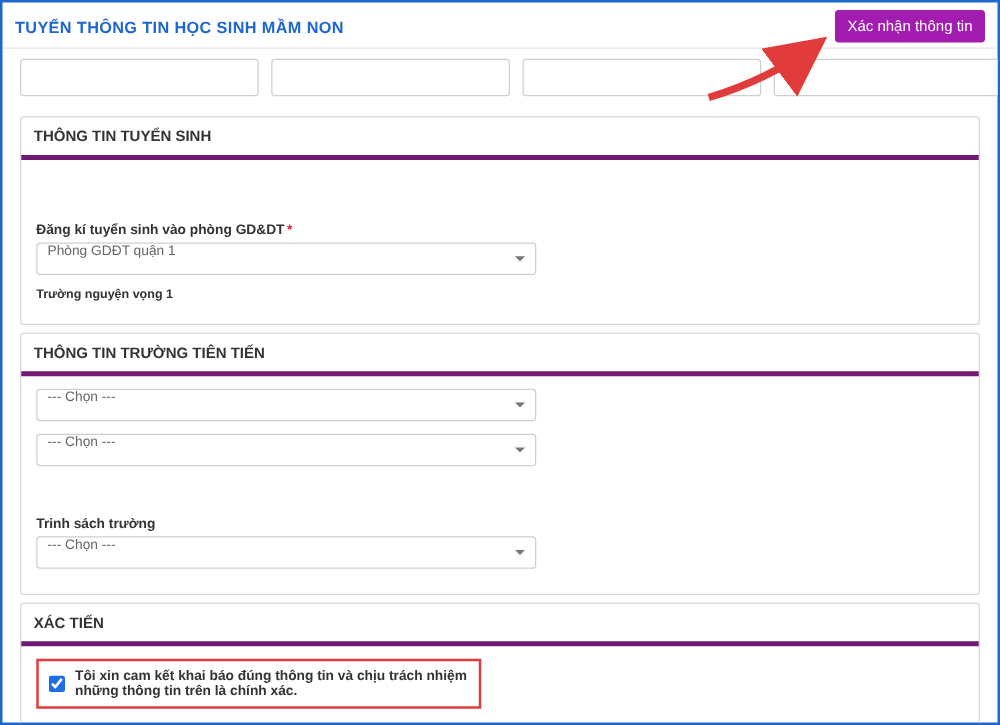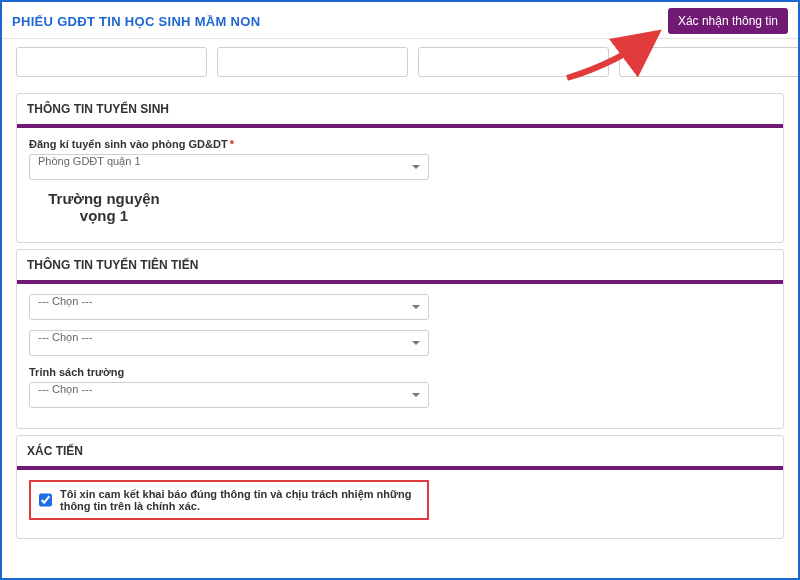--- a/index.html
+++ b/index.html
@@ -28,21 +28,21 @@
     border-bottom: 1px solid #e3e3e3;
   }
   .header-title {
     color: #1e66d0;
     font-weight: 700;
     font-size: 13px;
     letter-spacing: .3px;
   }
   .header-actions { display: flex; gap: 6px; }
   .btn {
-    background: #701a75;
+    background: #a21caf;
     color: #fff;
     border: none;
     padding: 6px 10px;
     font-size: 12px;
     border-radius: 3px;
     cursor: pointer;
   }
   .content { padding: 6px 10px 10px 10px; }
   .top-inputs { display: flex; gap: 10px; padding: 2px 4px 10px 4px; }
   .top-inputs input {
@@ -62,30 +62,30 @@
     border-bottom: 4px solid #701a75;
     font-weight: 700;
     color: #333;
     font-size: 12px;
   }
   .panel-body { padding: 10px 12px; }
   .form-row { display: flex; align-items: center; margin-bottom: 8px; }
   .label {
     width: 150px;
     color: #333;
-    font-size: 15px;
-    font-weight: 700;
-    text-align: center;
+    font-size: 10px;
+    font-weight: 700;
   }
   .label-block {
     display: block;
     color: #333;
     font-size: 11px;
     font-weight: 700;
     margin-bottom: 4px;
+    margin-top: 40px;
   }
   .req { color: #d23; margin-left: 2px; }
   .select {
     position: relative;
     border: 1px solid #cfcfcf;
     border-radius: 3px;
     background: #fff;
     height: 26px;
     display: flex;
     padding: 0 8px;
@@ -107,42 +107,42 @@
   }
   .stack-field { margin-bottom: 10px; }
   .xac-nhan-body { padding: 10px 12px 6px 12px; }
   .checkbox-row {
     display: flex;
     align-items: center;
     gap: 8px;
     border: 2px solid #e23b3b;
     padding: 6px 8px;
     margin-bottom: 12px;
-    width: 400px;
+    width: 356px;
   }
   .checkbox-row input[type=checkbox]{
     width: 14px; height: 14px;
     accent-color: #1e6fe6;
   }
   .checkbox-row label { font-size: 11px; font-weight: 700; color: #333; }
   
   .arrow {
     position: absolute;
     top: 26px;
     left: 560px;
     pointer-events: none;
   }
 </style>
 </head>
 <body>
 
 <div class="frame">
 
   <div class="header">
-    <div class="header-title">PHIẾU GDĐT TIN HỌC SINH MẦM NON</div>
+    <div class="header-title">TUYỂN THÔNG TIN HỌC SINH MẦM NON</div>
     <div class="header-actions">
       <button class="btn">Xác nhận thông tin</button>
     </div>
   </div>
 
   <div class="content">
 
     <div class="top-inputs">
       <input type="text" value="" style="">
       <input type="text" value="" style="">
@@ -162,21 +162,21 @@
             <span class="caret"></span>
           </div>
         </div>
         <div class="form-row">
           <span class="label">Trường nguyện vọng 1</span>
         </div>
       </div>
     </div>
 
     <div class="panel">
-      <div class="panel-header">THÔNG TIN TUYỂN TIÊN TIẾN</div>
+      <div class="panel-header">THÔNG TIN TRƯỜNG TIÊN TIẾN</div>
       <div class="panel-body">
         <div class="stack-field">
           <div class="select full">
             <span>--- Chọn ---</span>
             <span class="caret"></span>
           </div>
         </div>
         <div class="stack-field">
           <div class="select full">
             <span>--- Chọn ---</span>

